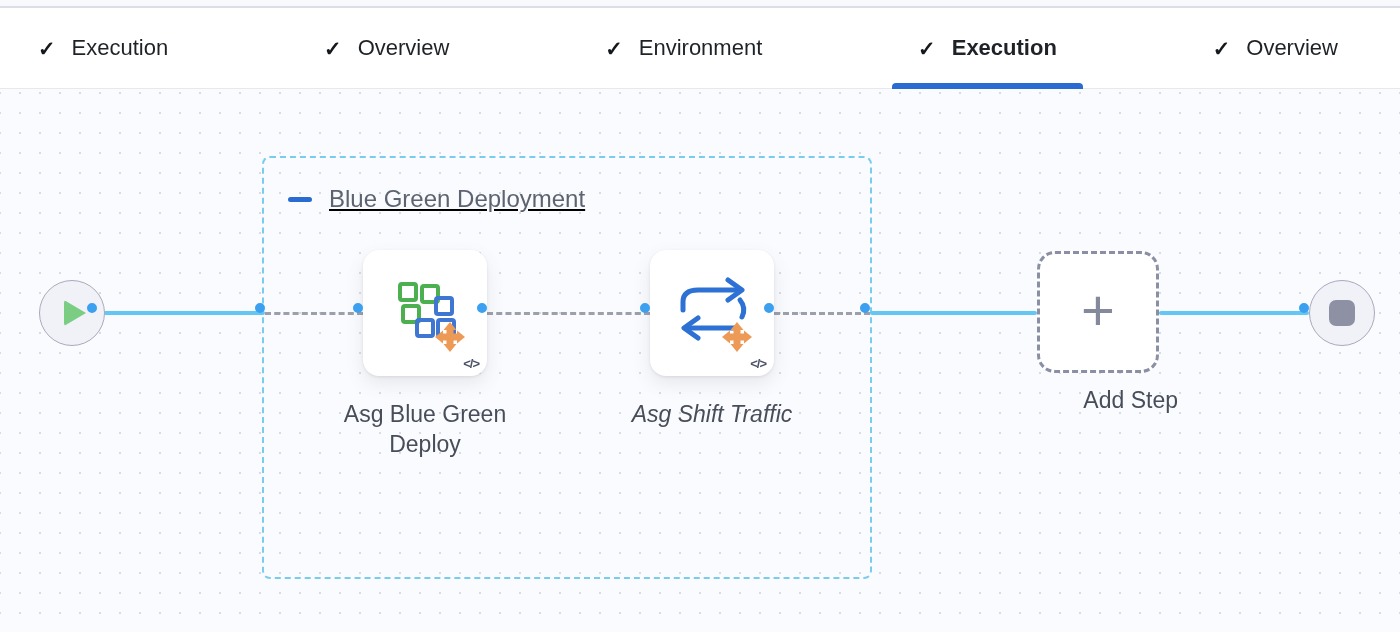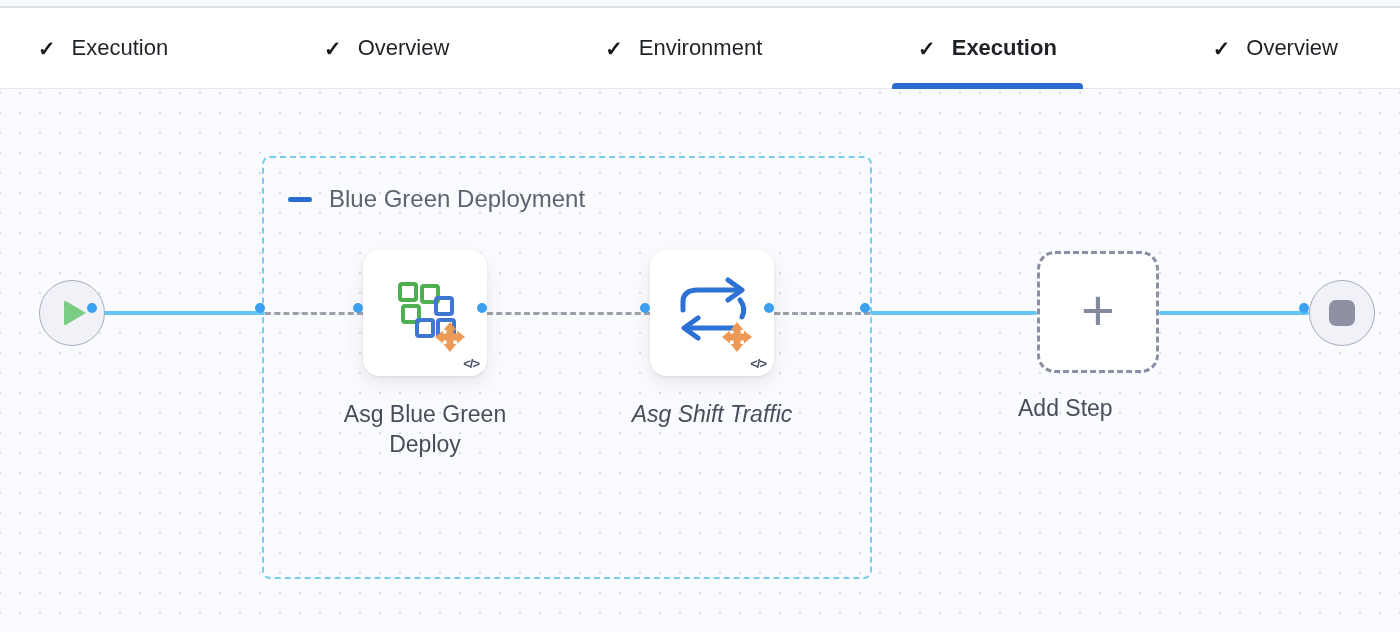--- a/index.html
+++ b/index.html
@@ -28,21 +28,21 @@
     position:relative; width:1400px; height:543px;
     background-color:#fafbfe;
     background-image:radial-gradient(circle, #d9dbe4 1.2px, transparent 1.4px);
     background-size:20px 20px; background-position:10px 14px;
     overflow:hidden;
   }
 
   
   .group-box {
     position:absolute; left:262px; top:67px; width:610px; height:423px;
-    border:2px dashed #7accee; border-radius:8px; z-index:1;
+    border:2px dashed #7accee; border-radius:8px; z-index:1;text-decoration:underline;
   }
   .group-head { display:flex; align-items:center; gap:17px; padding:27px 0 0 24px; }
   .collapse-btn { width:24px; height:5px; background:#2a6bd2; border-radius:3px; cursor:pointer; }
   .group-title { font-size:24px; color:#5d6370; }
 
   
   .line { position:absolute; height:4px; background:#64c7f3; border-radius:2px; top:222px; z-index:2; }
   .dline { position:absolute; height:0; border-top:3px dashed #9ba0ab; top:223px; z-index:2; }
 
   
@@ -65,21 +65,21 @@
   .code-glyph { position:absolute; right:8px; bottom:5px; font-size:13px; font-weight:700;
                 color:#4b5166; letter-spacing:-1px; font-family:"Liberation Sans",sans-serif; }
   .step-label { position:absolute; width:230px; text-align:center; font-size:23px;
                 line-height:30px; color:#484d5a; z-index:3; }
 
   
   .add-step { position:absolute; left:1037px; top:162px; width:122px; height:122px;
               background:#ffffff; border:3.5px dashed #8b8fa3; border-radius:18px; z-index:4;
               display:flex; align-items:center; justify-content:center; cursor:pointer; }
   .add-plus { font-size:58px; font-weight:300; color:#85899c; line-height:1; margin-top:-4px; }
-  .add-label { position:absolute; width:160px; left:1018px; top:306px; text-align:left;
+  .add-label { position:absolute; width:160px; left:1018px; top:298px; text-align:right;
                font-size:23px; color:#484d5a; z-index:3; }
 </style>
 </head>
 <body>
 
 <div class="top-strip"></div>
 <div class="top-divider"></div>
 
 <div class="tabbar">
   <div class="tab">

